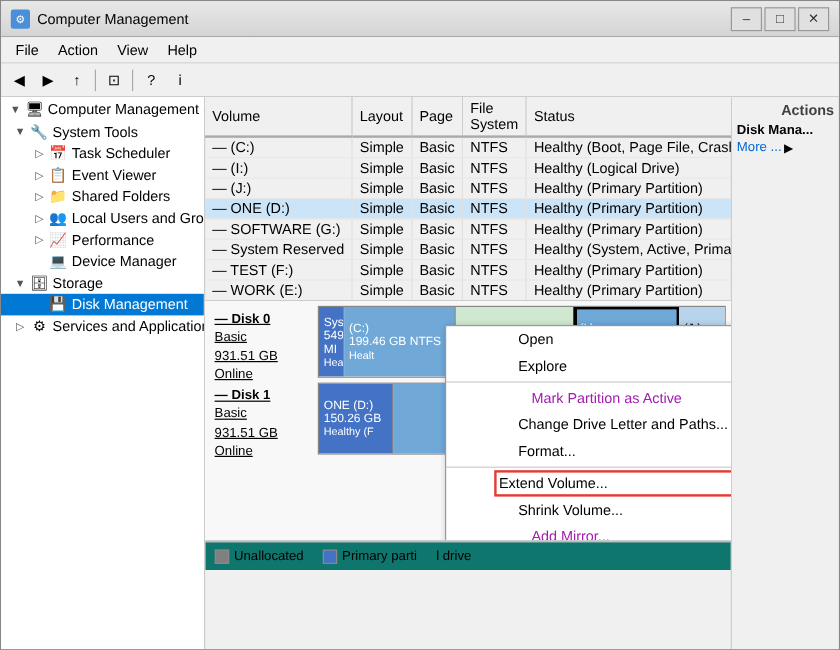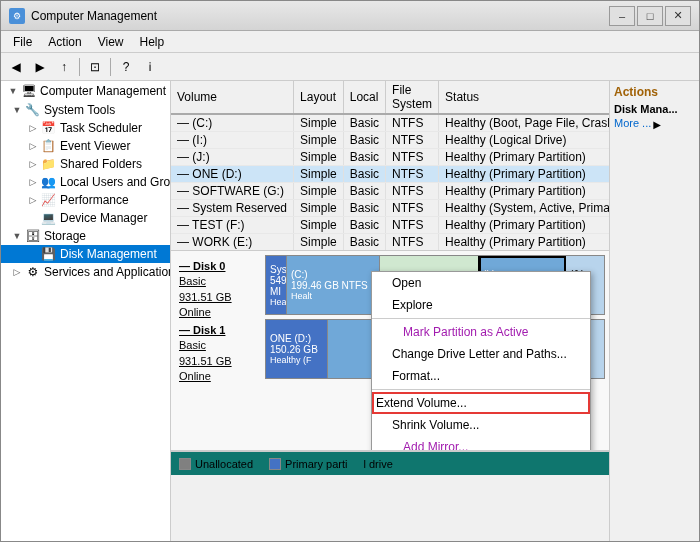--- a/index.html
+++ b/index.html
@@ -212,21 +212,22 @@
       border-left: 1px solid #ccc;
       background: #f0f0f0;
       padding: 4px;
       flex-shrink: 0;
     }
 
     .actions-title {
       font-size: 12px;
       font-weight: bold;
       margin-bottom: 4px;
-      color: #a16207;
+      color: #404040;
+      text-align: right;
     }
 
     .actions-section-title {
       font-size: 11px;
       color: #000;
       margin-bottom: 2px;
       font-weight: bold;
     }
 
     .actions-link {
@@ -329,20 +330,21 @@
       box-shadow: 2px 2px 6px rgba(0,0,0,0.3);
       z-index: 100;
       min-width: 220px;
       font-size: 12px;
     }
 
     .ctx-item {
       padding: 4px 20px;
       cursor: pointer;
       white-space: nowrap;
+      margin-left: 40px;
     }
     .ctx-item.disabled { color: #a21caf; cursor: default; padding-left: 31px; }
     .ctx-item.highlighted {
       background: white;
       border: 2px solid #e53935;
       padding: 2px 2px;
       font-weight: normal;
     }
 
     .ctx-separator {
@@ -470,21 +472,21 @@
     <div class="right-area">
       <div style="display:flex; flex:1; overflow:hidden;">
         <div class="right-content">
 
           <div class="disk-table-area" style="height:170px; flex:none;">
             <table class="disk-table">
               <thead>
                 <tr>
                   <th>Volume</th>
                   <th>Layout</th>
-                  <th>Local</th>
+                  <th>Page</th>
                   <th>File System</th>
                   <th>Status</th>
                 </tr>
               </thead>
               <tbody id="disk-table-body">
               <tr>
       <td>— (C:)</td>
       <td>Simple</td>
       <td>Basic</td>
       <td>NTFS</td>

